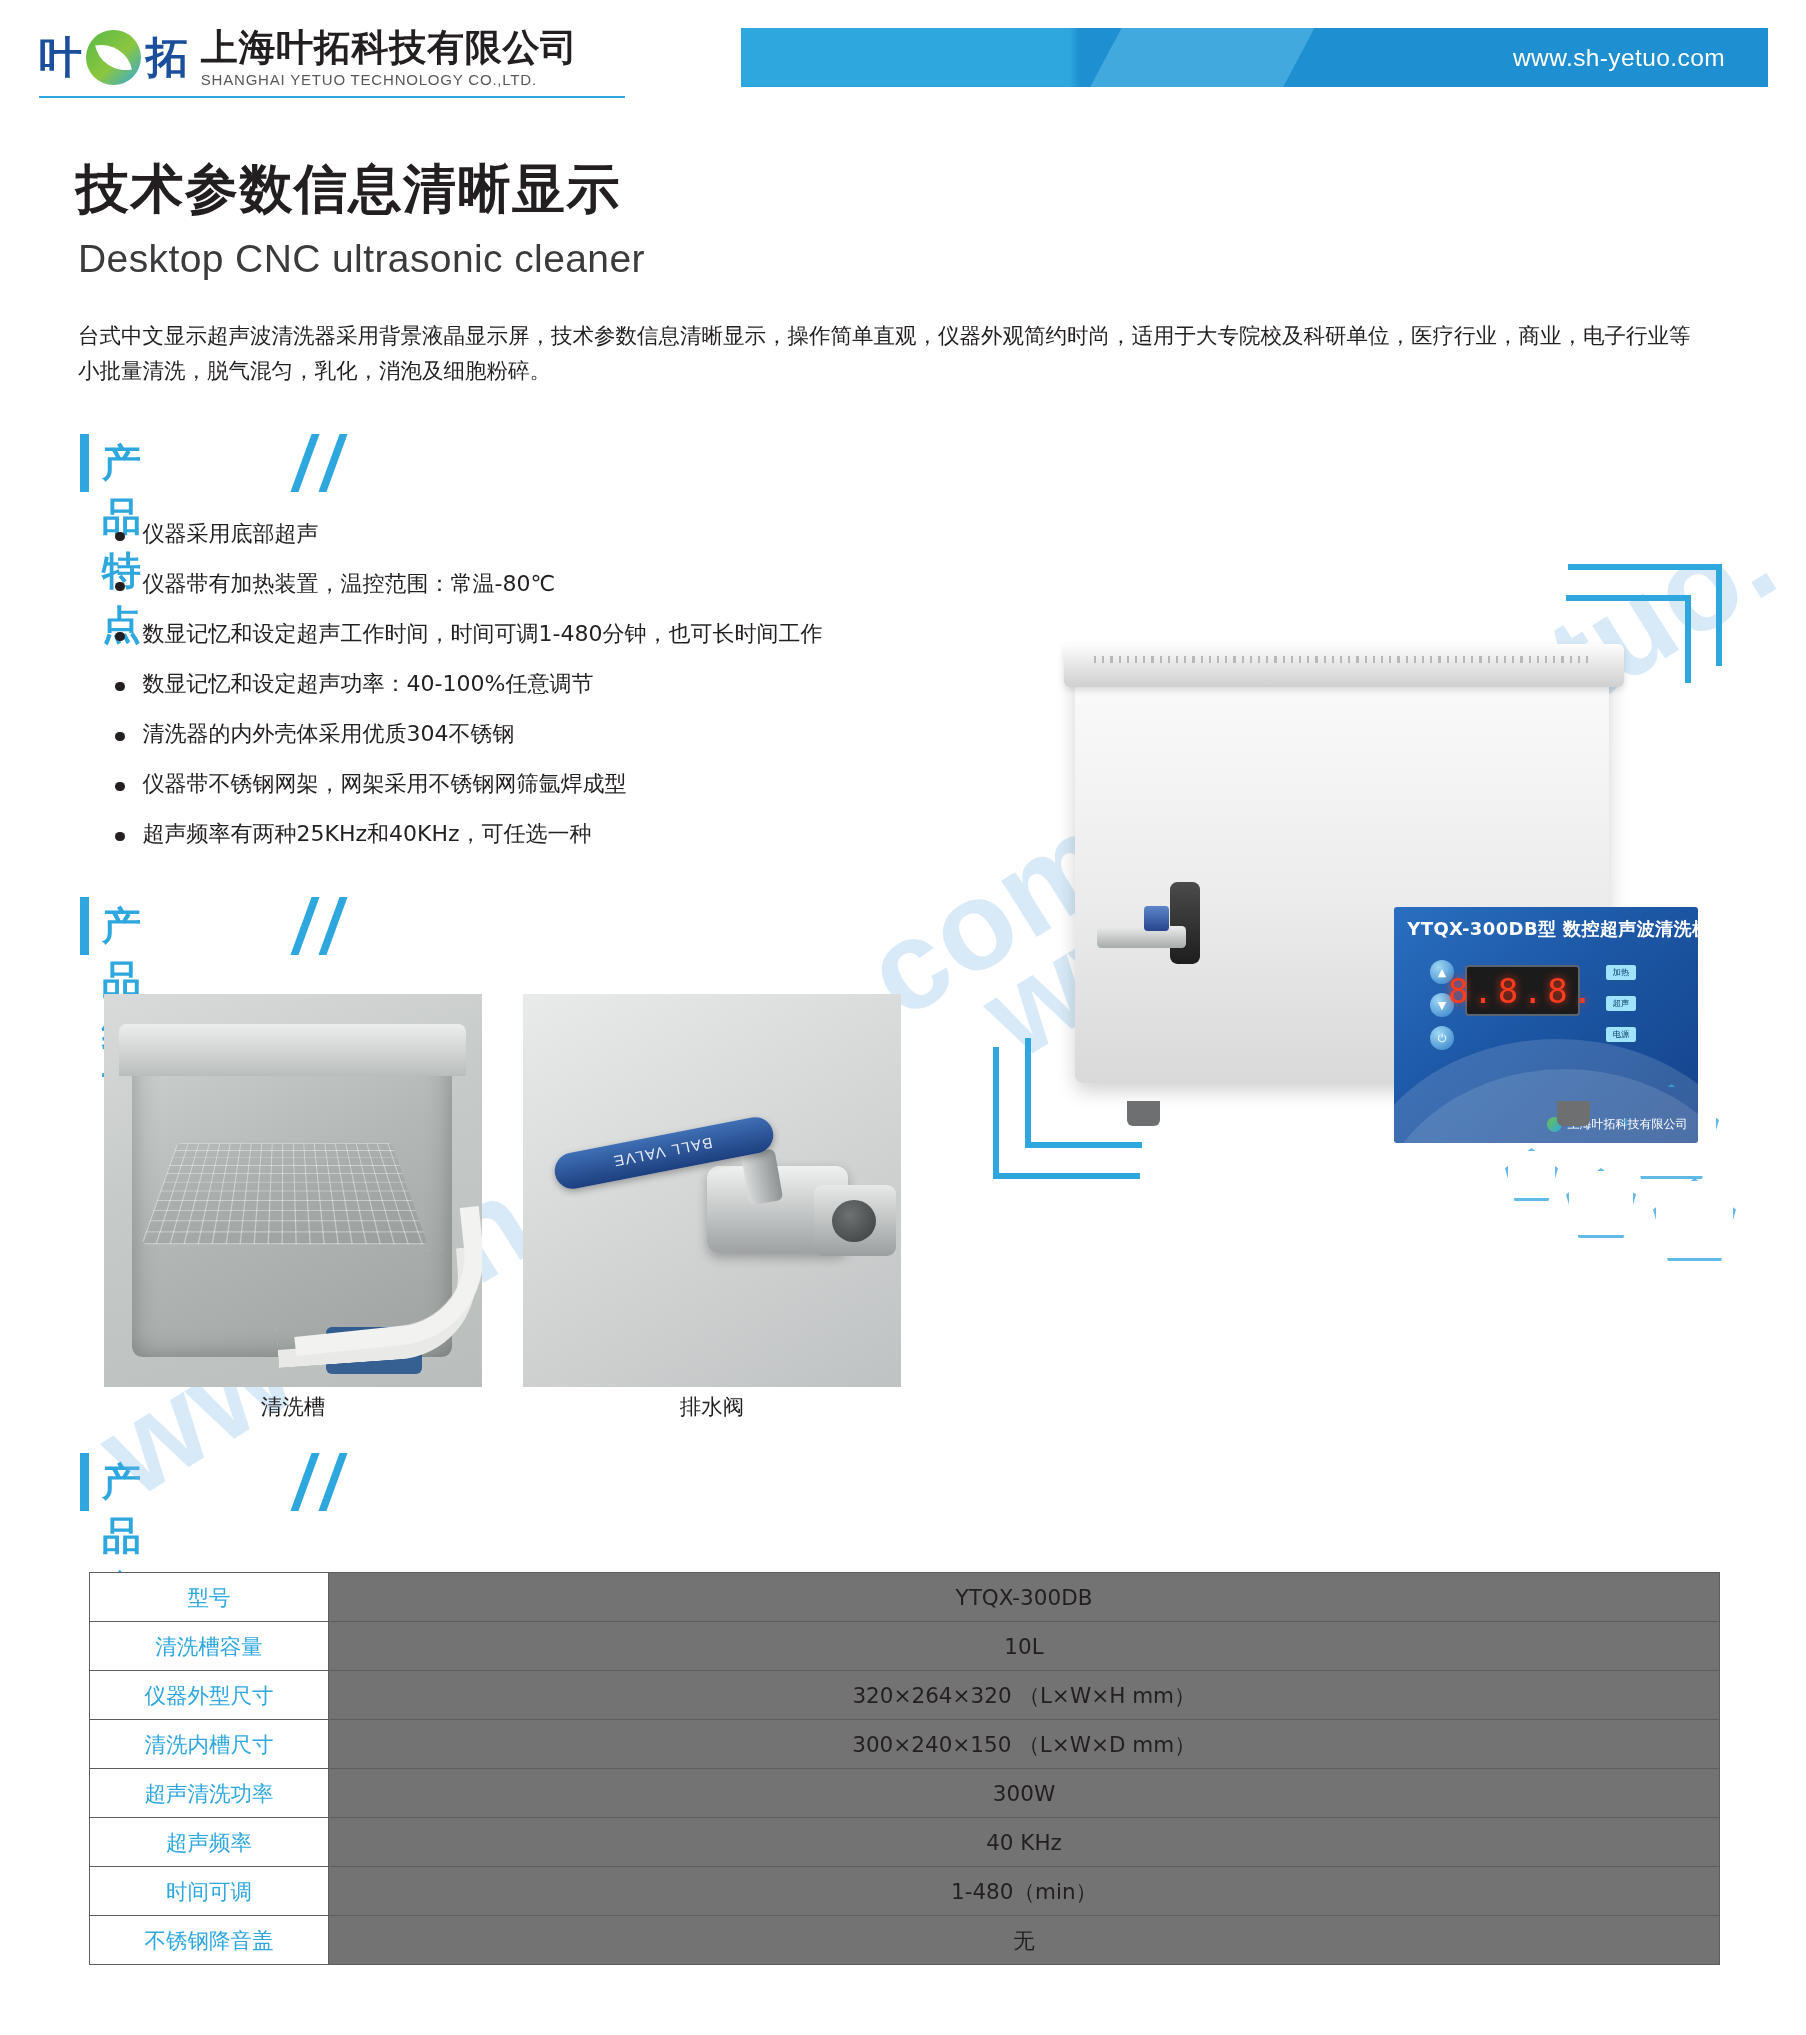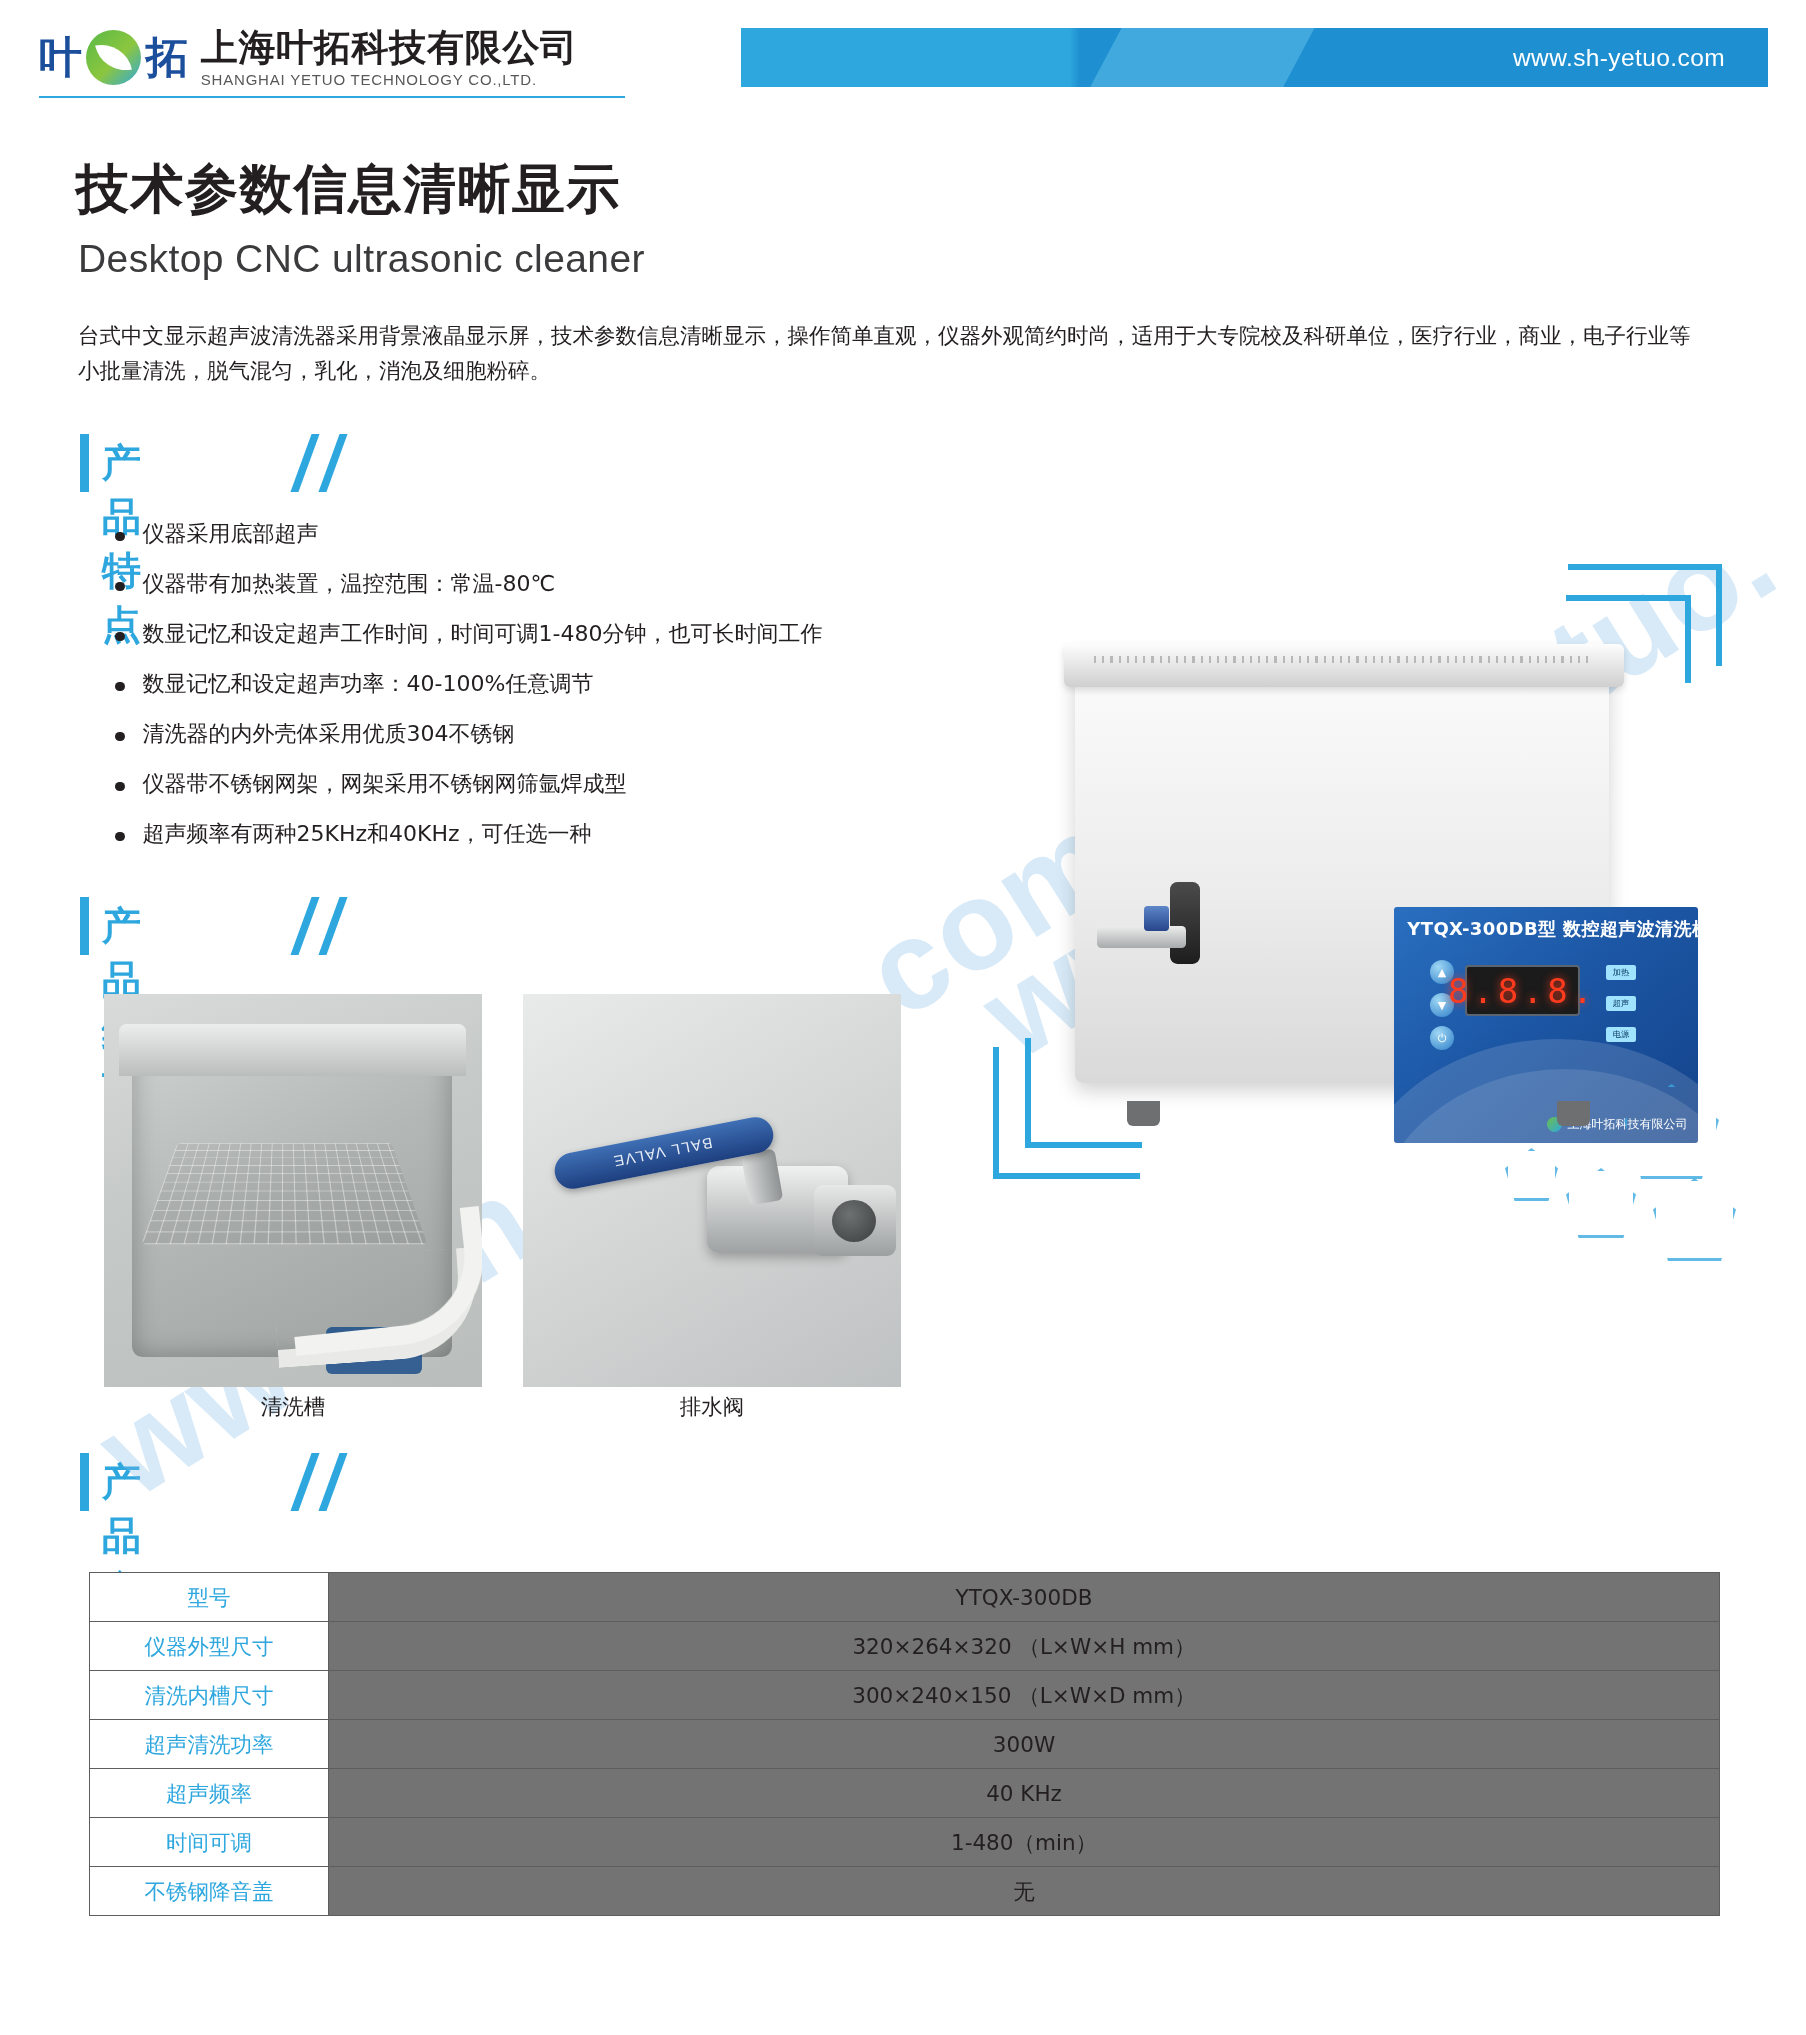--- a/index.html
+++ b/index.html
@@ -731,20 +731,24 @@
   <span class="txt">产品参数</span>
   <span class="slash1"></span>
     <span class="slash2"></span>
 </div>
 
 <table class="spec-table">
   <tbody>
     <tr>
       <td class="k">型号</td>
       <td class="v">YTQX-300DB</td>
+    </tr>
+    <tr>
+      <td class="k">清洗槽容量</td>
+      <td class="v">10L</td>
     </tr>
     <tr>
       <td class="k">仪器外型尺寸</td>
       <td class="v">320×264×320 （L×W×H mm）</td>
     </tr>
     <tr>
       <td class="k">清洗内槽尺寸</td>
       <td class="v">300×240×150 （L×W×D mm）</td>
     </tr>
     <tr>

